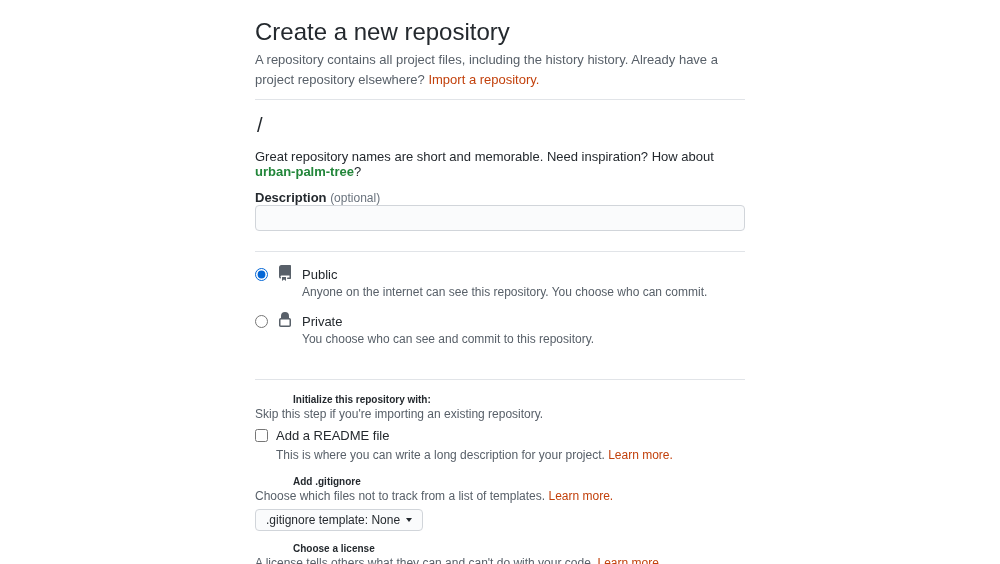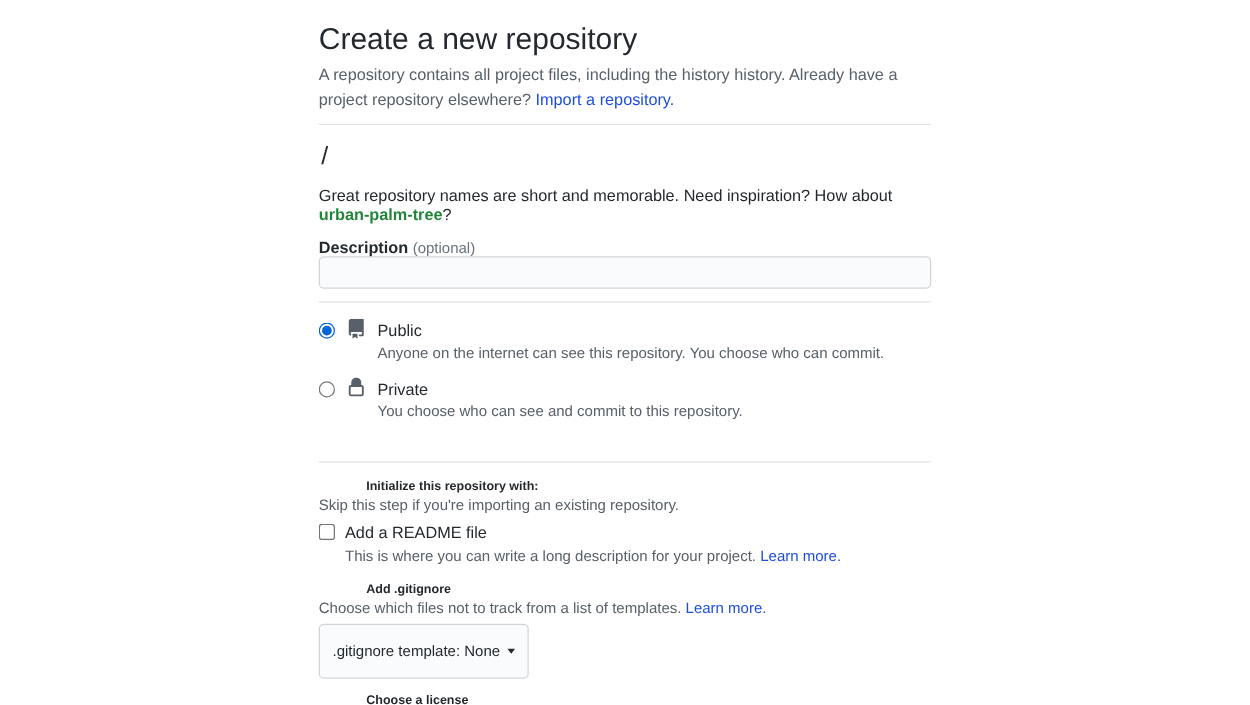--- a/index.html
+++ b/index.html
@@ -21,21 +21,21 @@
       font-weight: 400;
       margin-bottom: 4px;
       color: #24292e;
     }
     .subhead {
       font-size: 13px;
       color: #586069;
       line-height: 1.5;
       margin-bottom: 10px;
     }
-    .link { color: #1d4ed8; cursor: pointer; }
+    .link { color: #c2410c; cursor: pointer; }
     .link-green { color: #22863a; font-weight: 600; cursor: pointer; }
     hr {
       border: none;
       border-top: 1px solid #e1e4e8;
       margin: 0;
     }
     .section { padding: 14px 0 10px; }
     .row { display: flex; align-items: flex-end; gap: 8px; }
     .field-group { display: flex; flex-direction: column; }
     .label {
@@ -86,21 +86,21 @@
     .opt-text { flex: 1; }
     .opt-title { font-size: 13px; font-weight: 400; line-height: 1.4; }
     .opt-desc { font-size: 12px; color: #586069; line-height: 1.4; }
     .sub-label { font-size: 10px; font-weight: 600; margin-bottom: 2px; margin-left: 38px; }
     .sub-desc { font-size: 12px; color: #586069; margin-bottom: 6px; }
     .dropdown-btn {
       display: inline-flex; align-items: center;
       background: #fafbfc;
       border: 1px solid #d1d5da;
       border-radius: 4px;
-      padding: 14px 10px;
+      padding: 3px 10px;
       font-size: 12px;
       cursor: pointer;
       gap: 4px;
     }
     .caret {
       width: 0; height: 0;
       border-left: 3px solid transparent;
       border-right: 3px solid transparent;
       border-top: 4px solid #24292e;
       margin-left: 2px;
@@ -121,21 +121,21 @@
 
   <div class="section">
     <div class="row">
       <div class="slash">/</div>
     </div>
     <p class="hint">
       <span>Great repository names are short and memorable. Need inspiration? How about </span><span class="link-green">urban-palm-tree</span><span>?</span>
     </p>
   </div>
 
-  <div style="margin-bottom:10px;">
+  <div style="margin-bottom:20px;">
     <label class="label">
       <span>Description </span><span class="optional">(optional)</span>
     </label>
     <input type="text" class="text-input desc" value="" style="">
   </div>
 
   <hr>
 
   <div class="section">
     <div class="radio-row">

